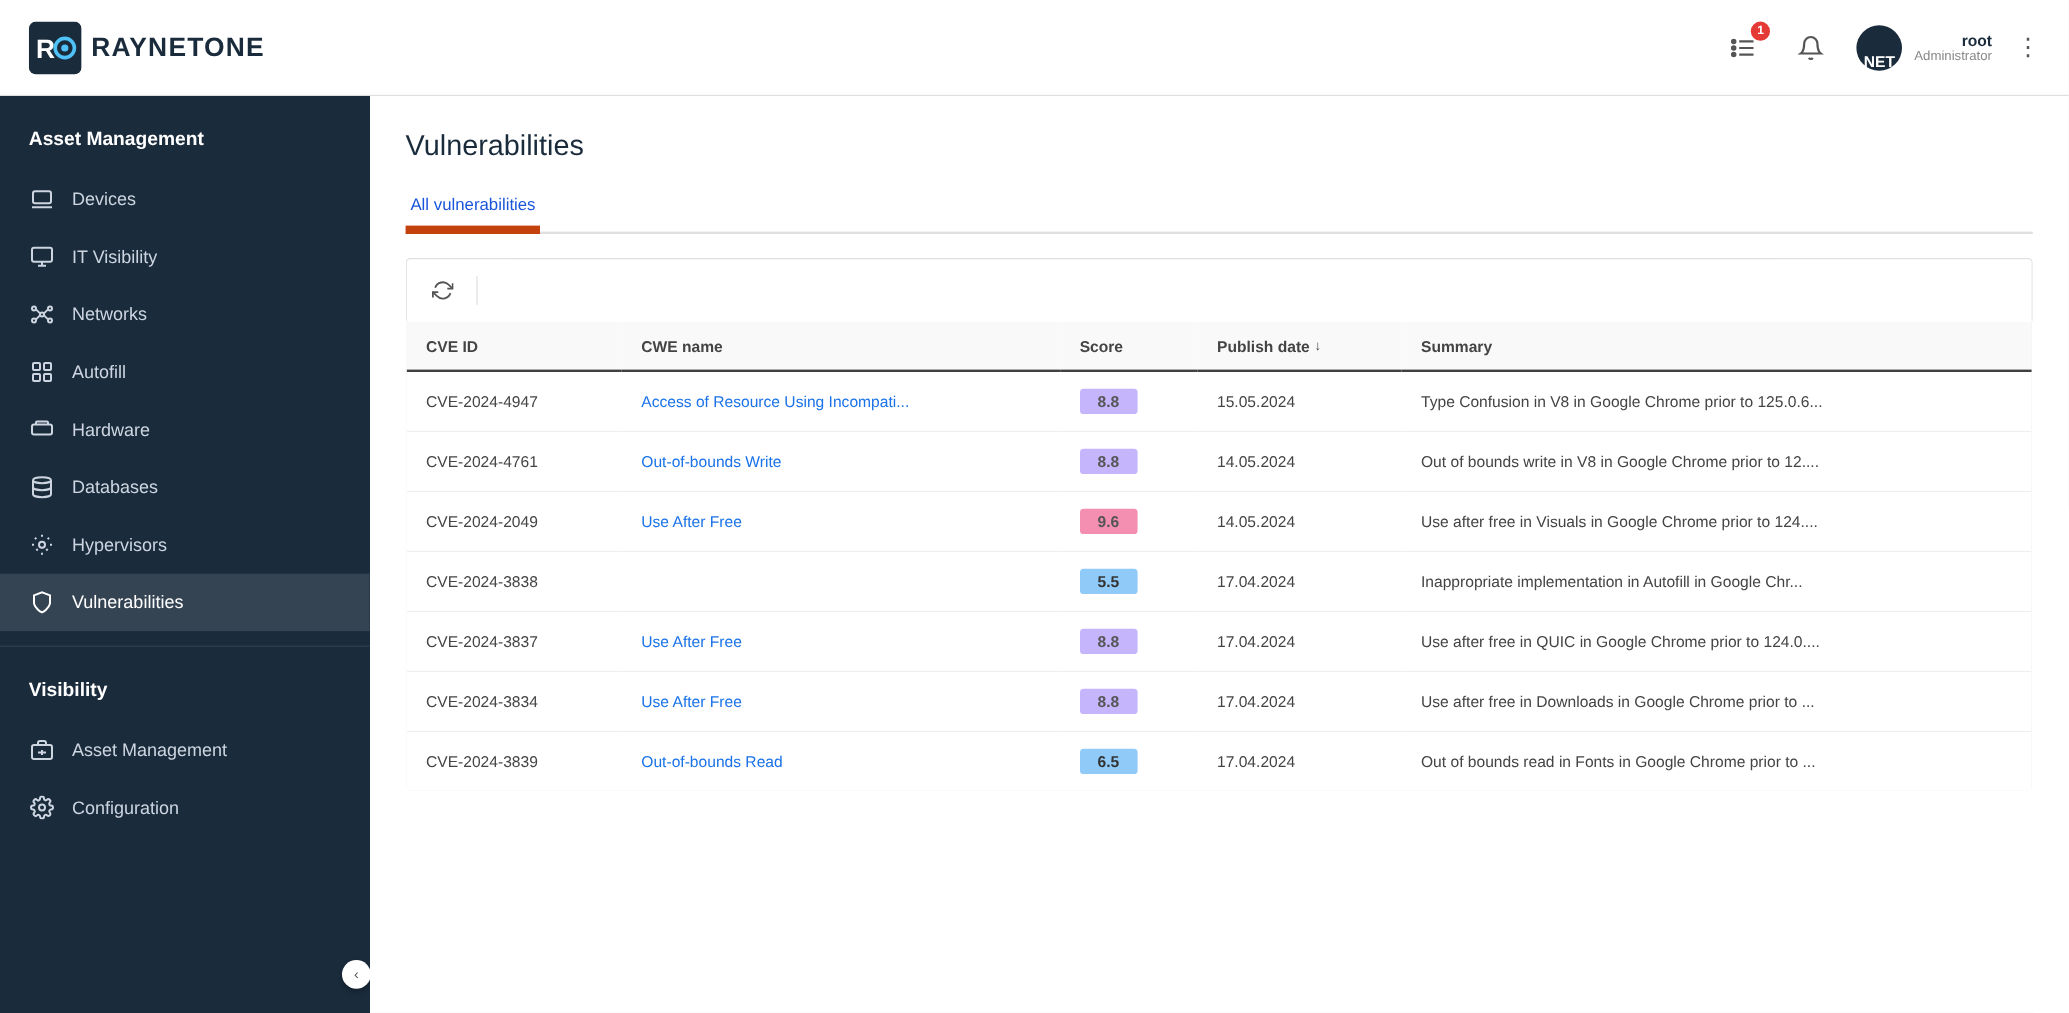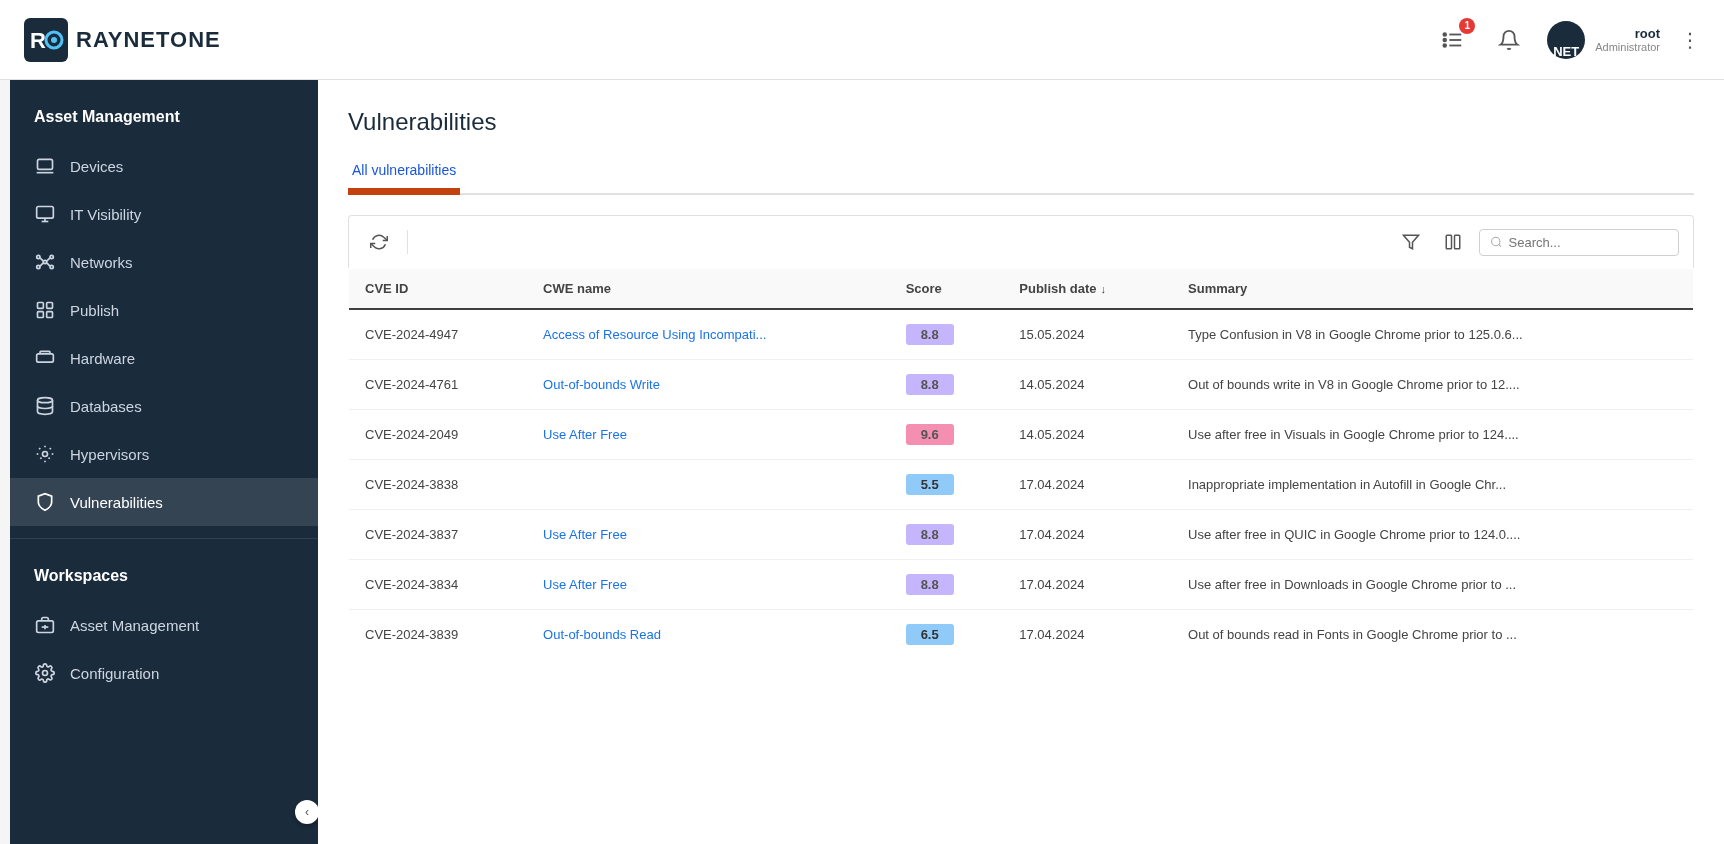--- a/index.html
+++ b/index.html
@@ -96,21 +96,20 @@
       cursor: pointer;
       color: #555;
       font-size: 20px;
     }
 
     
     .main-area {
       display: flex;
       flex: 1;
       overflow: hidden;
-      margin-left: 10px;
     }
 
     
     .sidebar {
       width: 308px;
       background: #1a2b3c;
       color: #fff;
       display: flex;
       flex-direction: column;
       padding: 20px 0;
@@ -372,21 +371,21 @@
 
     <div class="sidebar-item">
       <span class="sidebar-item-icon">
         <svg width="20" height="20" viewBox="0 0 24 24" fill="none" stroke="currentColor" stroke-width="2">
           <rect x="3" y="3" width="7" height="7" rx="1"></rect>
           <rect x="14" y="3" width="7" height="7" rx="1"></rect>
           <rect x="3" y="14" width="7" height="7" rx="1"></rect>
           <rect x="14" y="14" width="7" height="7" rx="1"></rect>
         </svg>
       </span>
-      <span>Publish</span>
+      <span>Autofill</span>
     </div>
 
     <div class="sidebar-item">
       <span class="sidebar-item-icon">
         <svg width="20" height="20" viewBox="0 0 24 24" fill="none" stroke="currentColor" stroke-width="2">
           <rect x="2" y="7" width="20" height="10" rx="2"></rect>
           <path d="M6 7V5a1 1 0 011-1h10a1 1 0 011 1v2"></path>
           <line x1="12" y1="12" x2="12" y2="12" stroke-width="3"></line>
         </svg>
       </span>
@@ -425,21 +424,21 @@
       <span class="sidebar-item-icon">
         <svg width="20" height="20" viewBox="0 0 24 24" fill="none" stroke="currentColor" stroke-width="2">
           <path d="M12 22s8-4 8-10V5l-8-3-8 3v7c0 6 8 10 8 10z"></path>
         </svg>
       </span>
       <span>Vulnerabilities</span>
     </div>
 
     <div class="sidebar-divider"></div>
 
-    <div class="sidebar-section-title workspaces">Workspaces</div>
+    <div class="sidebar-section-title workspaces">Visibility</div>
 
     <div class="sidebar-item">
       <span class="sidebar-item-icon">
         <svg width="20" height="20" viewBox="0 0 24 24" fill="none" stroke="currentColor" stroke-width="2">
           <rect x="2" y="7" width="20" height="14" rx="2"></rect>
           <path d="M16 7V5a2 2 0 00-2-2h-4a2 2 0 00-2 2v2"></path>
           <line x1="12" y1="12" x2="12" y2="17"></line>
           <line x1="8" y1="14.5" x2="16" y2="14.5"></line>
         </svg>
       </span>
@@ -471,40 +470,20 @@
     <div class="table-toolbar">
       <div class="toolbar-left">
         <div class="icon-btn">
           <svg width="18" height="18" viewBox="0 0 24 24" fill="none" stroke="#555" stroke-width="2">
             <path d="M23 4v6h-6"></path>
             <path d="M1 20v-6h6"></path>
             <path d="M3.51 9a9 9 0 0114.85-3.36L23 10M1 14l4.64 4.36A9 9 0 0020.49 15"></path>
           </svg>
         </div>
         <div style="width:1px;height:24px;background:#e0e0e0;margin:0 4px;"></div>
-      </div>
-      <div class="toolbar-right">
-        <div class="icon-btn">
-          <svg width="18" height="18" viewBox="0 0 24 24" fill="none" stroke="#555" stroke-width="2">
-            <polygon points="22 3 2 3 10 12.46 10 19 14 21 14 12.46 22 3"></polygon>
-          </svg>
-        </div>
-        <div class="icon-btn">
-          <svg width="18" height="18" viewBox="0 0 24 24" fill="none" stroke="#555" stroke-width="2">
-            <rect x="3" y="3" width="7" height="18" rx="1"></rect>
-            <rect x="14" y="3" width="7" height="18" rx="1"></rect>
-          </svg>
-        </div>
-        <div class="search-box">
-          <svg width="14" height="14" viewBox="0 0 24 24" fill="none" stroke="#aaa" stroke-width="2">
-            <circle cx="11" cy="11" r="8"></circle>
-            <line x1="21" y1="21" x2="16.65" y2="16.65"></line>
-          </svg>
-          <input class="search-input" type="text" placeholder="Search..." style="">
-        </div>
       </div>
     </div>
 
     <table class="vuln-table">
       <thead>
         <tr>
           <th>CVE ID</th>
           <th>CWE name</th>
           <th>Score</th>
           <th>

